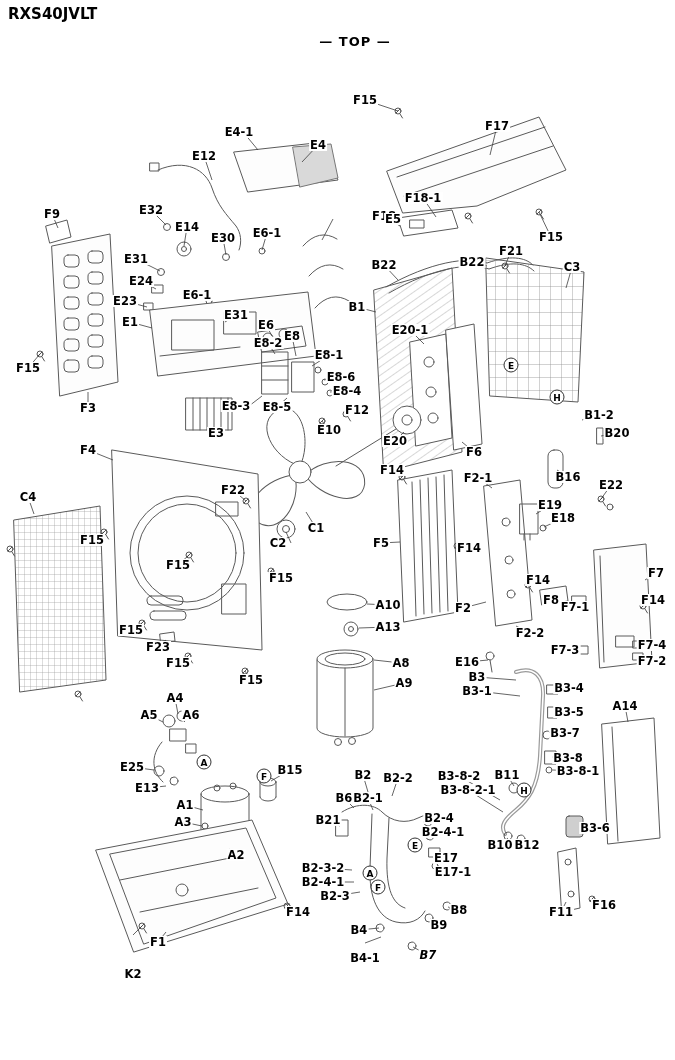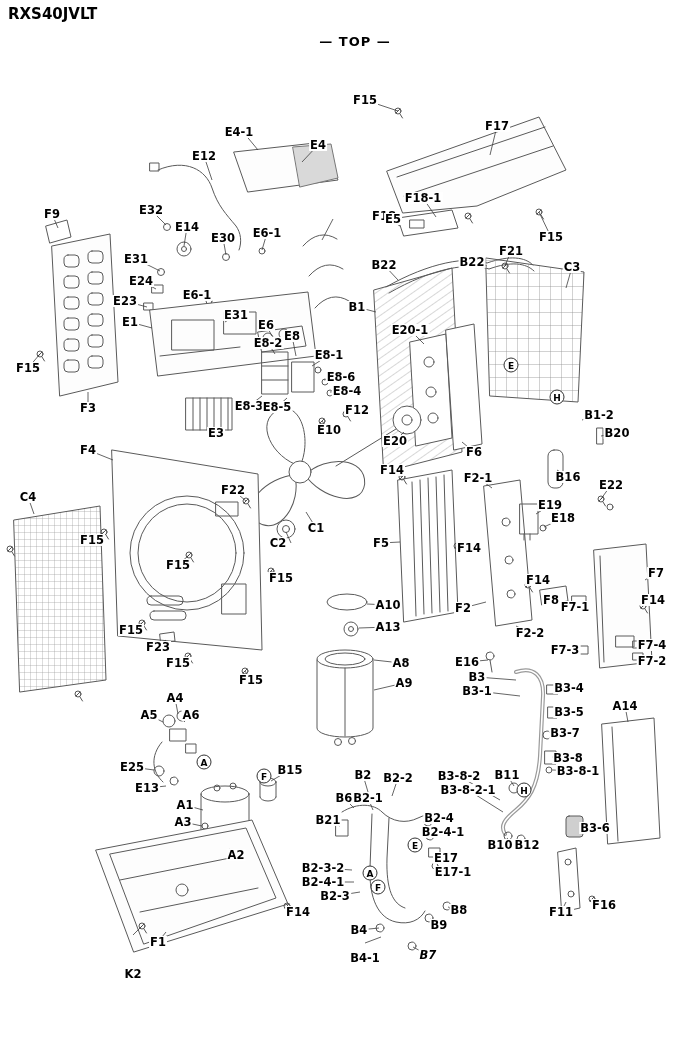--- a/index.html
+++ b/index.html
@@ -499,21 +499,21 @@
       <div class="plabel" style="left: 130px; top: 322px;">E1</div>
       <div class="plabel" style="left: 236px; top: 315px;">E31</div>
       <div class="plabel" style="left: 266px; top: 325px;">E6</div>
       <div class="plabel" style="left: 410px; top: 330px;">E20-1</div>
       <div class="plabel" style="left: 268px; top: 343px;">E8-2</div>
       <div class="plabel" style="left: 292px; top: 336px;">E8</div>
       <div class="plabel" style="left: 329px; top: 355px;">E8-1</div>
       <div class="plabel" style="left: 341px; top: 377px;">E8-6</div>
       <div class="plabel" style="left: 347px; top: 391px;">E8-4</div>
       <div class="plabel" style="left: 357px; top: 410px;">F12</div>
-      <div class="plabel" style="left: 249px; top: 406px;">E8-3</div>
+      <div class="plabel" style="left: 236px; top: 406px;">E8-3</div>
       <div class="plabel" style="left: 277px; top: 407px;">E8-5</div>
       <div class="plabel" style="left: 28px; top: 368px;">F15</div>
       <div class="plabel" style="left: 88px; top: 408px;">F3</div>
       <div class="plabel" style="left: 216px; top: 433px;">E3</div>
       <div class="plabel" style="left: 329px; top: 430px;">E10</div>
       <div class="plabel" style="left: 395px; top: 441px;">E20</div>
       <div class="plabel" style="left: 474px; top: 452px;">F6</div>
       <div class="plabel" style="left: 599px; top: 415px;">B1-2</div>
       <div class="plabel" style="left: 617px; top: 433px;">B20</div>
       <div class="plabel" style="left: 568px; top: 477px;">B16</div>

